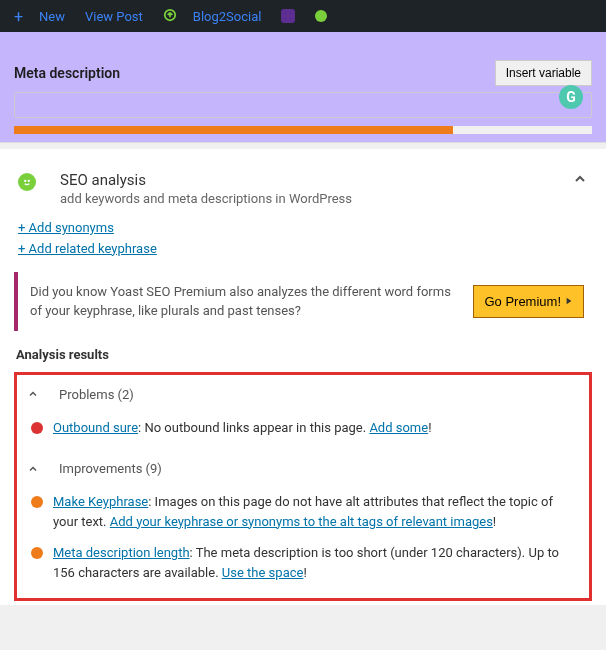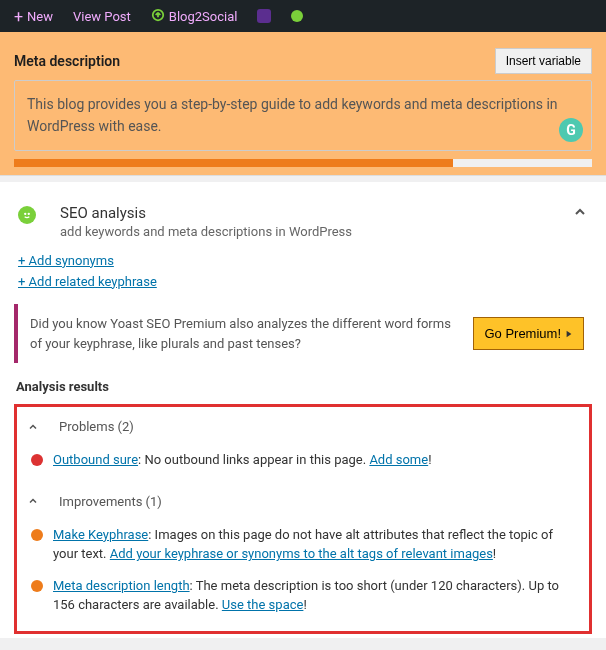--- a/index.html
+++ b/index.html
@@ -1,23 +1,23 @@
 <!DOCTYPE html>
 <html><head>
 <meta charset="utf-8">
 <style>
 * { box-sizing: border-box; margin: 0; padding: 0; }
 body { font-family: -apple-system, BlinkMacSystemFont, "Segoe UI", Roboto, sans-serif; font-size: 13px; color: #333; background: #f0f0f1; width: 606px; }
 .topbar { background: #1d2327; color: #c3c4c7; height: 32px; display: flex; align-items: center; padding: 0 6px; gap: 4px; font-size: 13px; }
-.topbar .tb-item { padding: 0 8px; display: inline-flex; align-items: center; gap: 4px; height: 22px; cursor: pointer; color: #f0abfc; }
+.topbar .tb-item { padding: 0 8px; display: inline-flex; align-items: center; gap: 16px; height: 22px; cursor: pointer; color: #3b82f6; }
 .plus-ic::before { content: "+"; font-size: 16px; }
 .ext-ic svg { width: 14px; height: 14px; }
 .yoast-ic { width: 14px; height: 14px; background: #5b2e8f; border-radius: 3px; display:inline-block; }
 .dot-green { width: 12px; height: 12px; border-radius: 50%; background: #7ad03a; display:inline-block; }
-.panel { background: #fdba74; padding: 16px 14px 8px 14px; border-bottom: 1px solid #ddd; }
+.panel { background: #c4b5fd; padding: 28px 14px 8px 14px; border-bottom: 1px solid #ddd; }
 .meta-head { display: flex; justify-content: space-between; align-items: center; margin-bottom: 6px; }
 .meta-head h3 { font-size: 14px; font-weight: 600; color: #1e1e1e; }
 .ins-var { background: #f0f0f0; border: 1px solid #ccc; border-radius: 0; padding: 5px 10px; font-size: 12px; cursor: pointer; }
 .meta-box { border: 1px solid #ccc; border-radius: 2px; padding: 12px; position: relative; font-size: 14px; line-height: 1.6; color: #555; }
 .gram { width: 24px; height: 24px; border-radius: 50%; background: #4ec9b0; color: #fff; text-align: center; line-height: 24px; font-weight: bold; position: absolute; right: 8px; bottom: 8px; font-size: 14px; }
 .prog { height: 8px; margin-top: 8px; background: #f0f0f0; position: relative; }
 .prog-fill { height: 100%; background: #ee7c1b; }
 .seo-panel { background: #fff; margin-top: 6px; padding: 14px 14px 4px 14px; }
 .seo-head { display:flex; align-items:flex-start; justify-content:space-between; padding: 8px 4px 8px 4px;}
 .seo-head-left { display:flex; gap:24px; align-items:flex-start; }
@@ -67,21 +67,20 @@
       <span class="dot-green"></span>
     </div>
 </div>
 
 <div class="panel">
   <div class="meta-head">
     <h3>Meta description</h3>
     <button class="ins-var">Insert variable</button>
   </div>
   <div class="meta-box">
-    <span>This blog provides you a step-by-step guide to add keywords and meta descriptions in WordPress with ease.</span>
     <div class="gram">G</div>
   </div>
   <div class="prog">
       <div class="prog-fill" id="progfill" style="width: 76%;"></div>
     </div>
 </div>
 
 <div class="seo-panel">
   <div class="seo-head">
     <div class="seo-head-left">
@@ -130,21 +129,21 @@
         <div class="item">
           <span class="bullet b-red"></span>
           <div><a href="#">Outbound sure</a><span class="plain">: No outbound links appear in this page. </span><a href="#">Add some</a><span class="plain">!</span></div>
         </div>
       </div>
 
     <div class="section-head">
       <svg viewBox="0 0 24 24" fill="none" stroke="#555" stroke-width="3">
           <path d="M6 15 L12 9 L18 15"></path>
         </svg>
-      <span>Improvements (1)</span>
+      <span>Improvements (9)</span>
     </div>
     <div class="items" id="improvements-list">
         <div class="item">
           <span class="bullet b-orange"></span>
           <div><a href="#">Make Keyphrase</a><span class="plain">: Images on this page do not have alt attributes that reflect the topic of your text. </span><a href="#">Add your keyphrase or synonyms to the alt tags of relevant images</a><span class="plain">!</span></div>
         </div>
         <div class="item">
           <span class="bullet b-orange"></span>
           <div><a href="#">Meta description length</a><span class="plain">: The meta description is too short (under 120 characters). Up to 156 characters are available. </span><a href="#">Use the space</a><span class="plain">!</span></div>
         </div>

